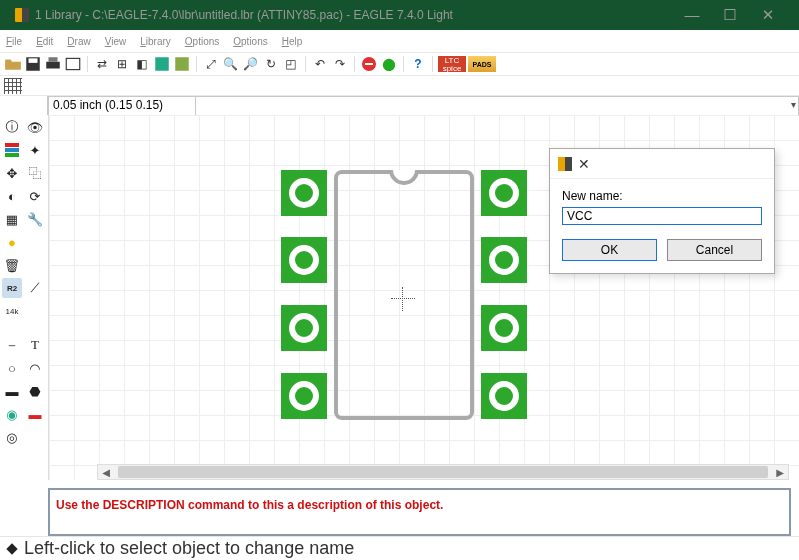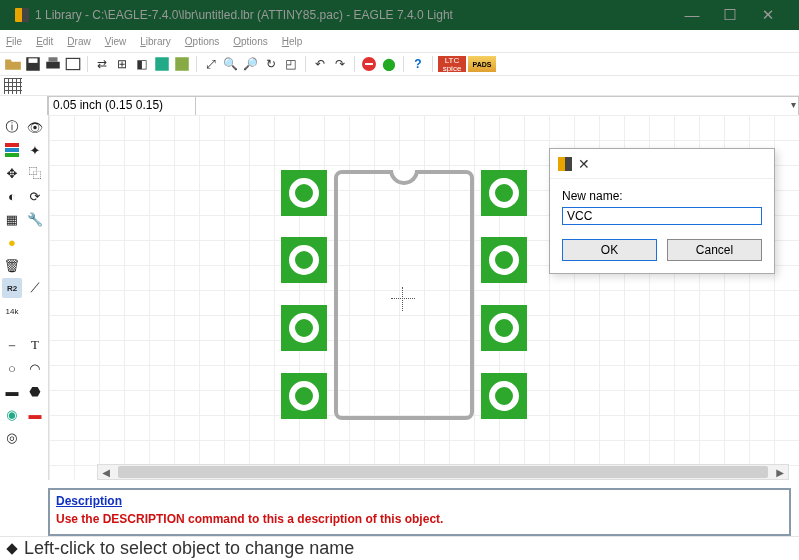--- a/index.html
+++ b/index.html
@@ -271,21 +271,20 @@
       </div>
     <div class="hscroll">
       <div class="la">◀</div>
       <div class="thumb"></div>
       <div class="ra">▶</div>
     </div>
   </div>
 </div>
 
 <div class="descpane">
-  <div class="dh">Description</div>
   <div class="dt">Use the DESCRIPTION command to this a description of this object.</div>
 </div>
 
 <div class="statusbar">
   <div class="diamond"></div>
   <div>Left-click to select object to change name</div>
 </div>
 
 <div class="dialog">
   <div class="dt-bar">

